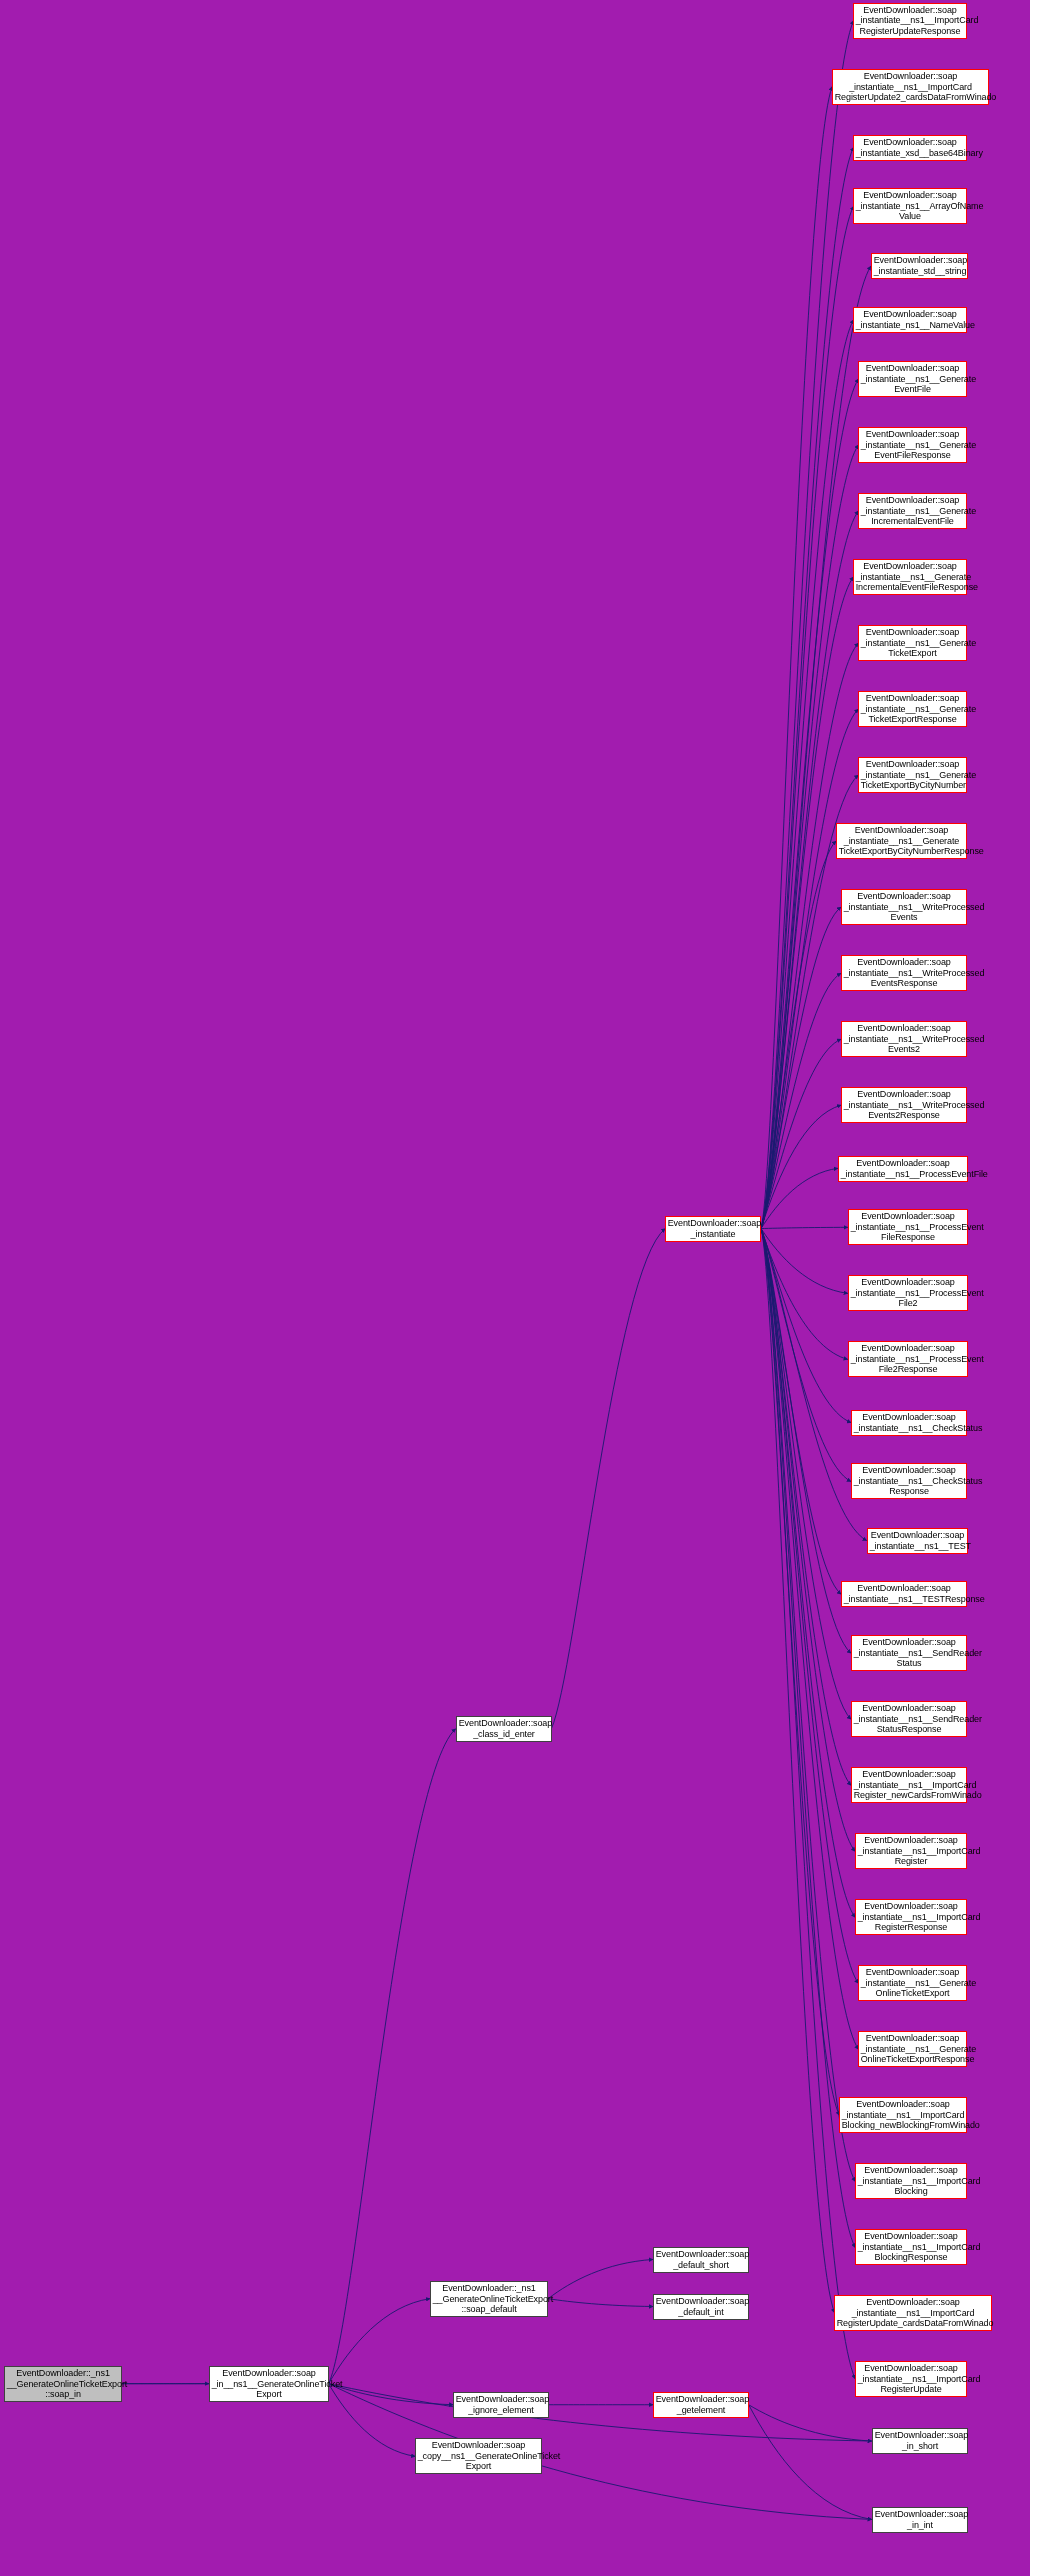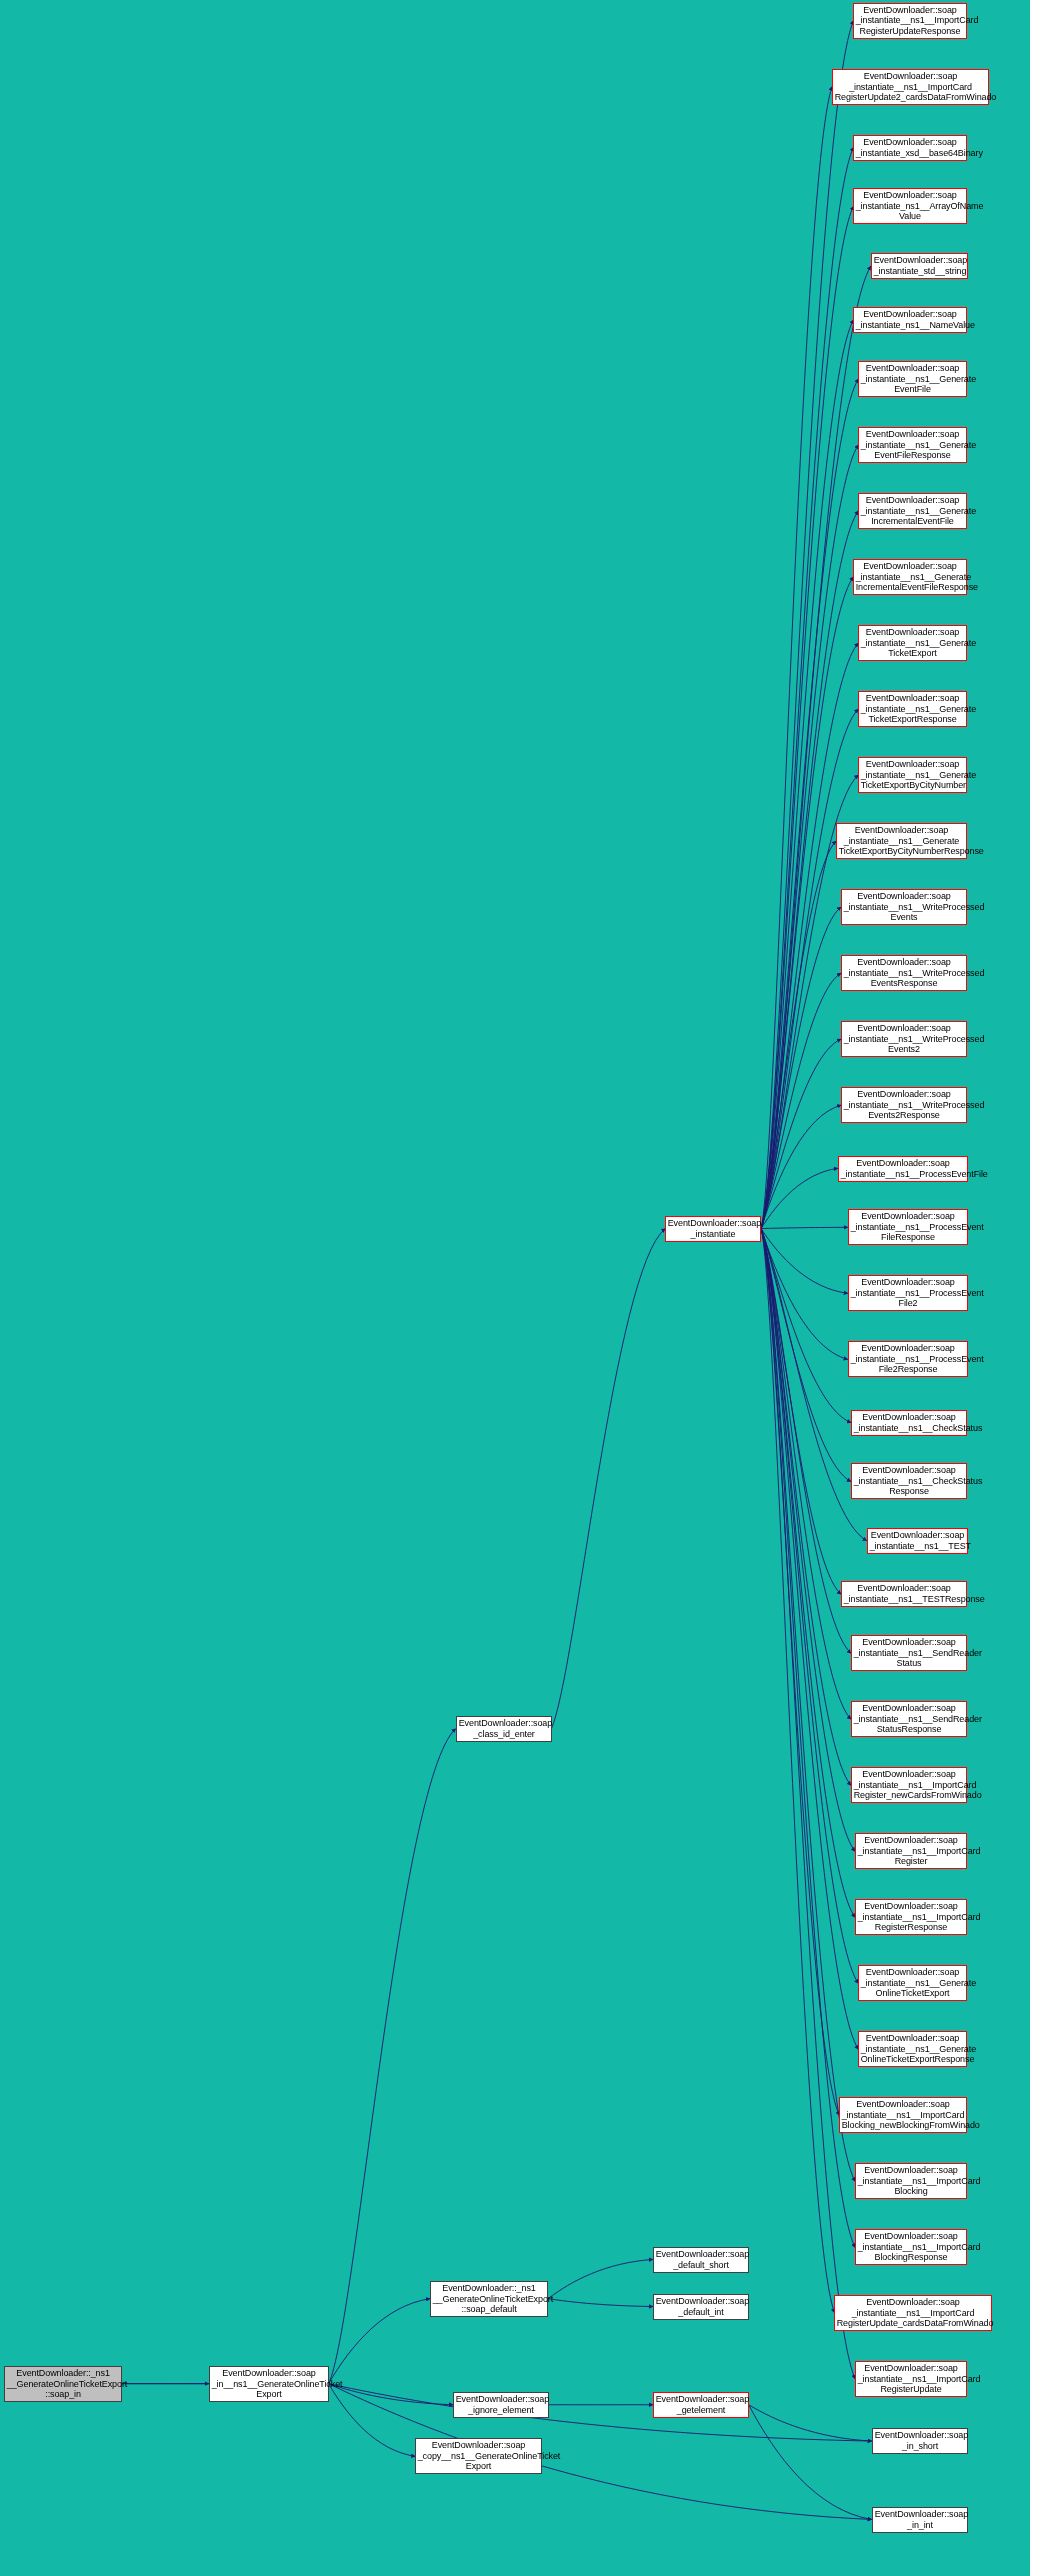--- a/index.html
+++ b/index.html
@@ -7,21 +7,21 @@
   html, body {
     margin: 0; padding: 0;
     background: #ffffff;
     font-family: "Liberation Sans", sans-serif;
   }
   #graph {
     position: relative;
     width: 1030px;
     height: 2576px;
     overflow: hidden;
-    background: #14b8a6;
+    background: #a21caf;
   }
   #edges {
     position: absolute;
     left: 0; top: 0;
     width: 1050px; height: 2576px;
     pointer-events: none;
   }
   .node {
     position: absolute;
     display: flex;

